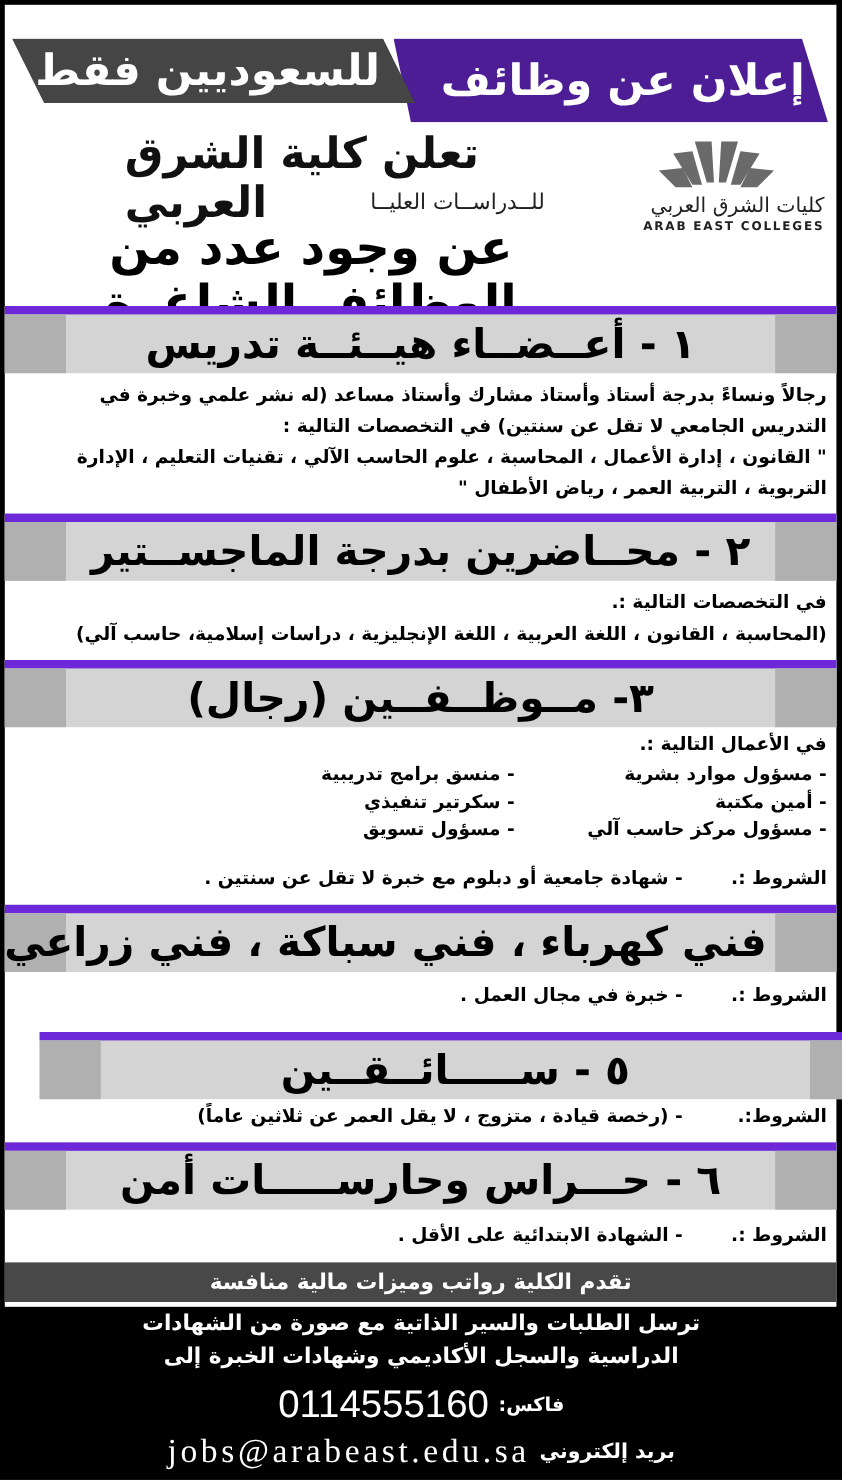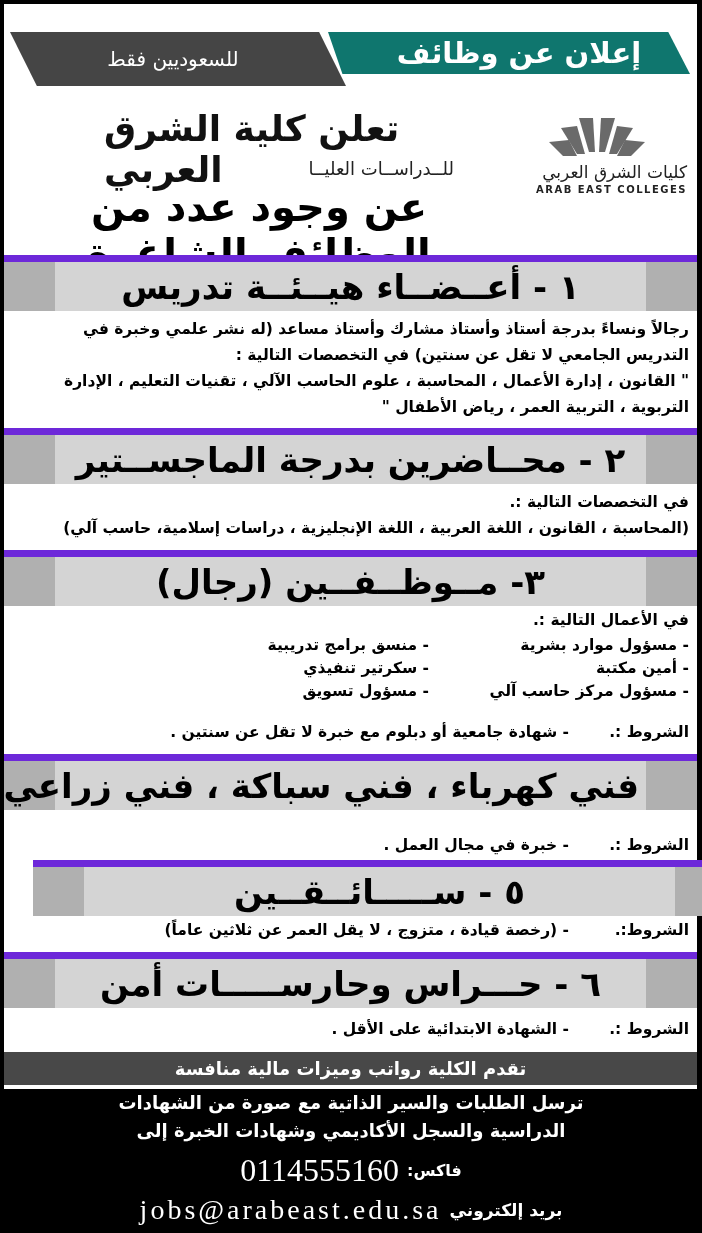--- a/index.html
+++ b/index.html
@@ -9,30 +9,30 @@
     position: absolute; left: 0; top: 0; width: 702px; height: 1233px;
     background: #000;
   }
   .paper {
     position: absolute; left: 4px; top: 4px; width: 693px; height: 1085px;
     background: #fff; direction: rtl;
   }
   
   .banner { position: absolute; top: 28px; left: 6px; width: 680px; height: 54px; }
   .banner .b-right {
-    position: absolute; right: 0; top: 0; width: 362px; height: 42px; background: #0f766e;
+    position: absolute; right: 0; top: 0; width: 362px; height: 70px; background: #4c1d95;
     clip-path: polygon(0 0, 94% 0, 100% 100%, 4% 100%);
     color: #fff; display: flex; align-items: center; justify-content: center;
-    font-size: 29px; font-weight: bold; padding-left: 20px;
+    font-size: 36px; font-weight: bold; padding-left: 20px;
   }
   .banner .b-left {
     position: absolute; left: 0; top: 0; width: 336px; height: 54px; background: #454545;
     clip-path: polygon(0 0, 92% 0, 100% 100%, 8% 100%);
     color: #fff; display: flex; align-items: center; justify-content: center;
-    font-size: 20px; font-weight: normal; padding-right: 10px;
+    font-size: 36px; font-weight: bold; padding-right: 10px;
   }
   
   .hdr-title {
     position: absolute; top: 104px; left: 100px; width: 400px; text-align: left;
     font-size: 36px; font-weight: bold; color: #111;
   }
   .hdr-sub {
     position: absolute; top: 154px; left: 150px; width: 300px; text-align: right;
     font-size: 18px; font-weight: normal; color: #222; letter-spacing: 2px;
   }
@@ -74,21 +74,21 @@
   .foot-bar {
     position: absolute; left: 4px; top: 1052px; width: 693px; height: 33px; background: #484848;
     color: #fff; font-size: 18px; font-weight: bold; display: flex; align-items: center; justify-content: center;
     direction: rtl; letter-spacing: 1px;
   }
   .foot { position: absolute; left: 0; width: 702px; text-align: center; color: #fff; direction: rtl; font-weight: bold; }
   .foot.l1 { top: 1092px; font-size: 18px; }
   .foot.l2 { top: 1120px; font-size: 18px; }
   .foot.l3 { top: 1150px; height: 40px; display: flex; justify-content: center; align-items: center; gap: 8px; }
   .foot.l3 .lbl { font-size: 16px; }
-  .foot.l3 .num { font-family: Liberation Serif, serif; font-size: 32px; font-weight: normal; direction: ltr; }
+  .foot.l3 .num { font-family: Liberation Sans, sans-serif; font-size: 32px; font-weight: normal; direction: ltr; }
   .foot.l4 { top: 1190px; height: 40px; display: flex; justify-content: center; align-items: center; gap: 8px; }
   .foot.l4 .lbl { font-size: 17px; }
   .foot.l4 .email { font-family: "Liberation Serif", serif; font-size: 28px; font-weight: normal; letter-spacing: 3px; direction: ltr; }
 </style>
 </head>
 <body>
 
 <div class="page">
   <div class="paper">
 
@@ -148,21 +148,21 @@
         <span class="c2">- مسؤول تسويق</span>
       </div>
     </div>
     <div class="txt" style="top:716px;">
       <span class="cond-label">الشروط :.</span><span>- شهادة جامعية أو دبلوم مع خبرة لا تقل عن سنتين .</span>
     </div>
 
     <div class="sec-bar" style="top:750px;">
       <div class="t">٤ - فني كهرباء ، فني سباكة ، فني زراعي</div>
     </div>
-    <div class="txt" style="top:813px;margin-top:16px;">
+    <div class="txt" style="top:813px;">
       <span class="cond-label">الشروط :.</span><span>- خبرة في مجال العمل .</span>
     </div>
 
     <div class="sec-bar" style="top:856px;margin-left:29px;">
       <div class="t">٥ - ســـــائــقــين</div>
     </div>
     <div class="txt" style="top:914px;">
       <span class="cond-label">الشروط:.</span><span>- (رخصة قيادة ، متزوج ، لا يقل العمر عن ثلاثين عاماً)</span>
     </div>
 

